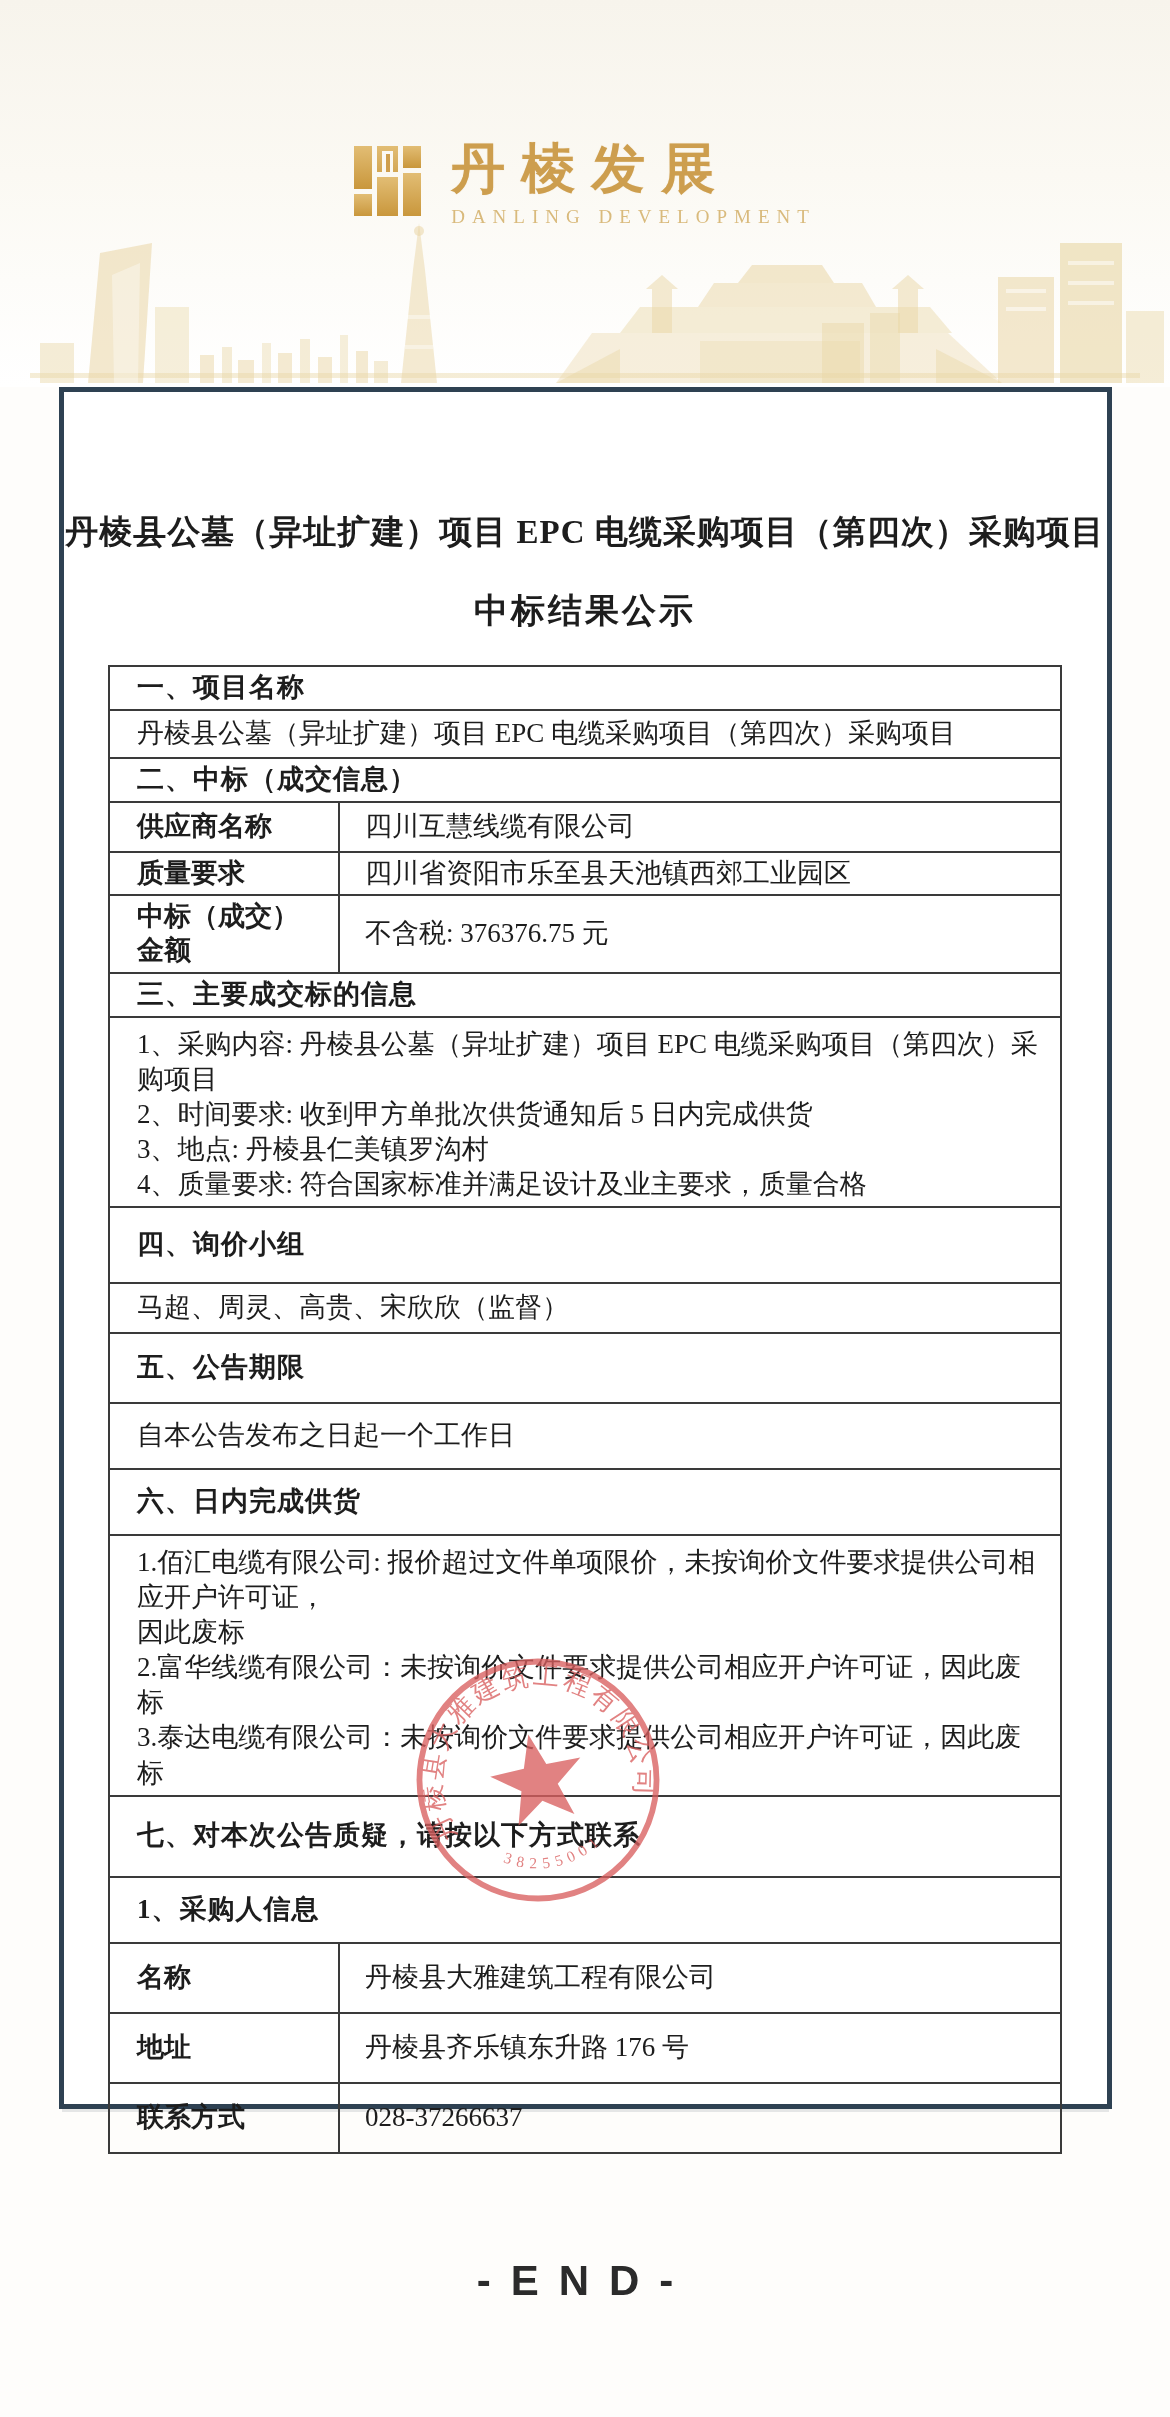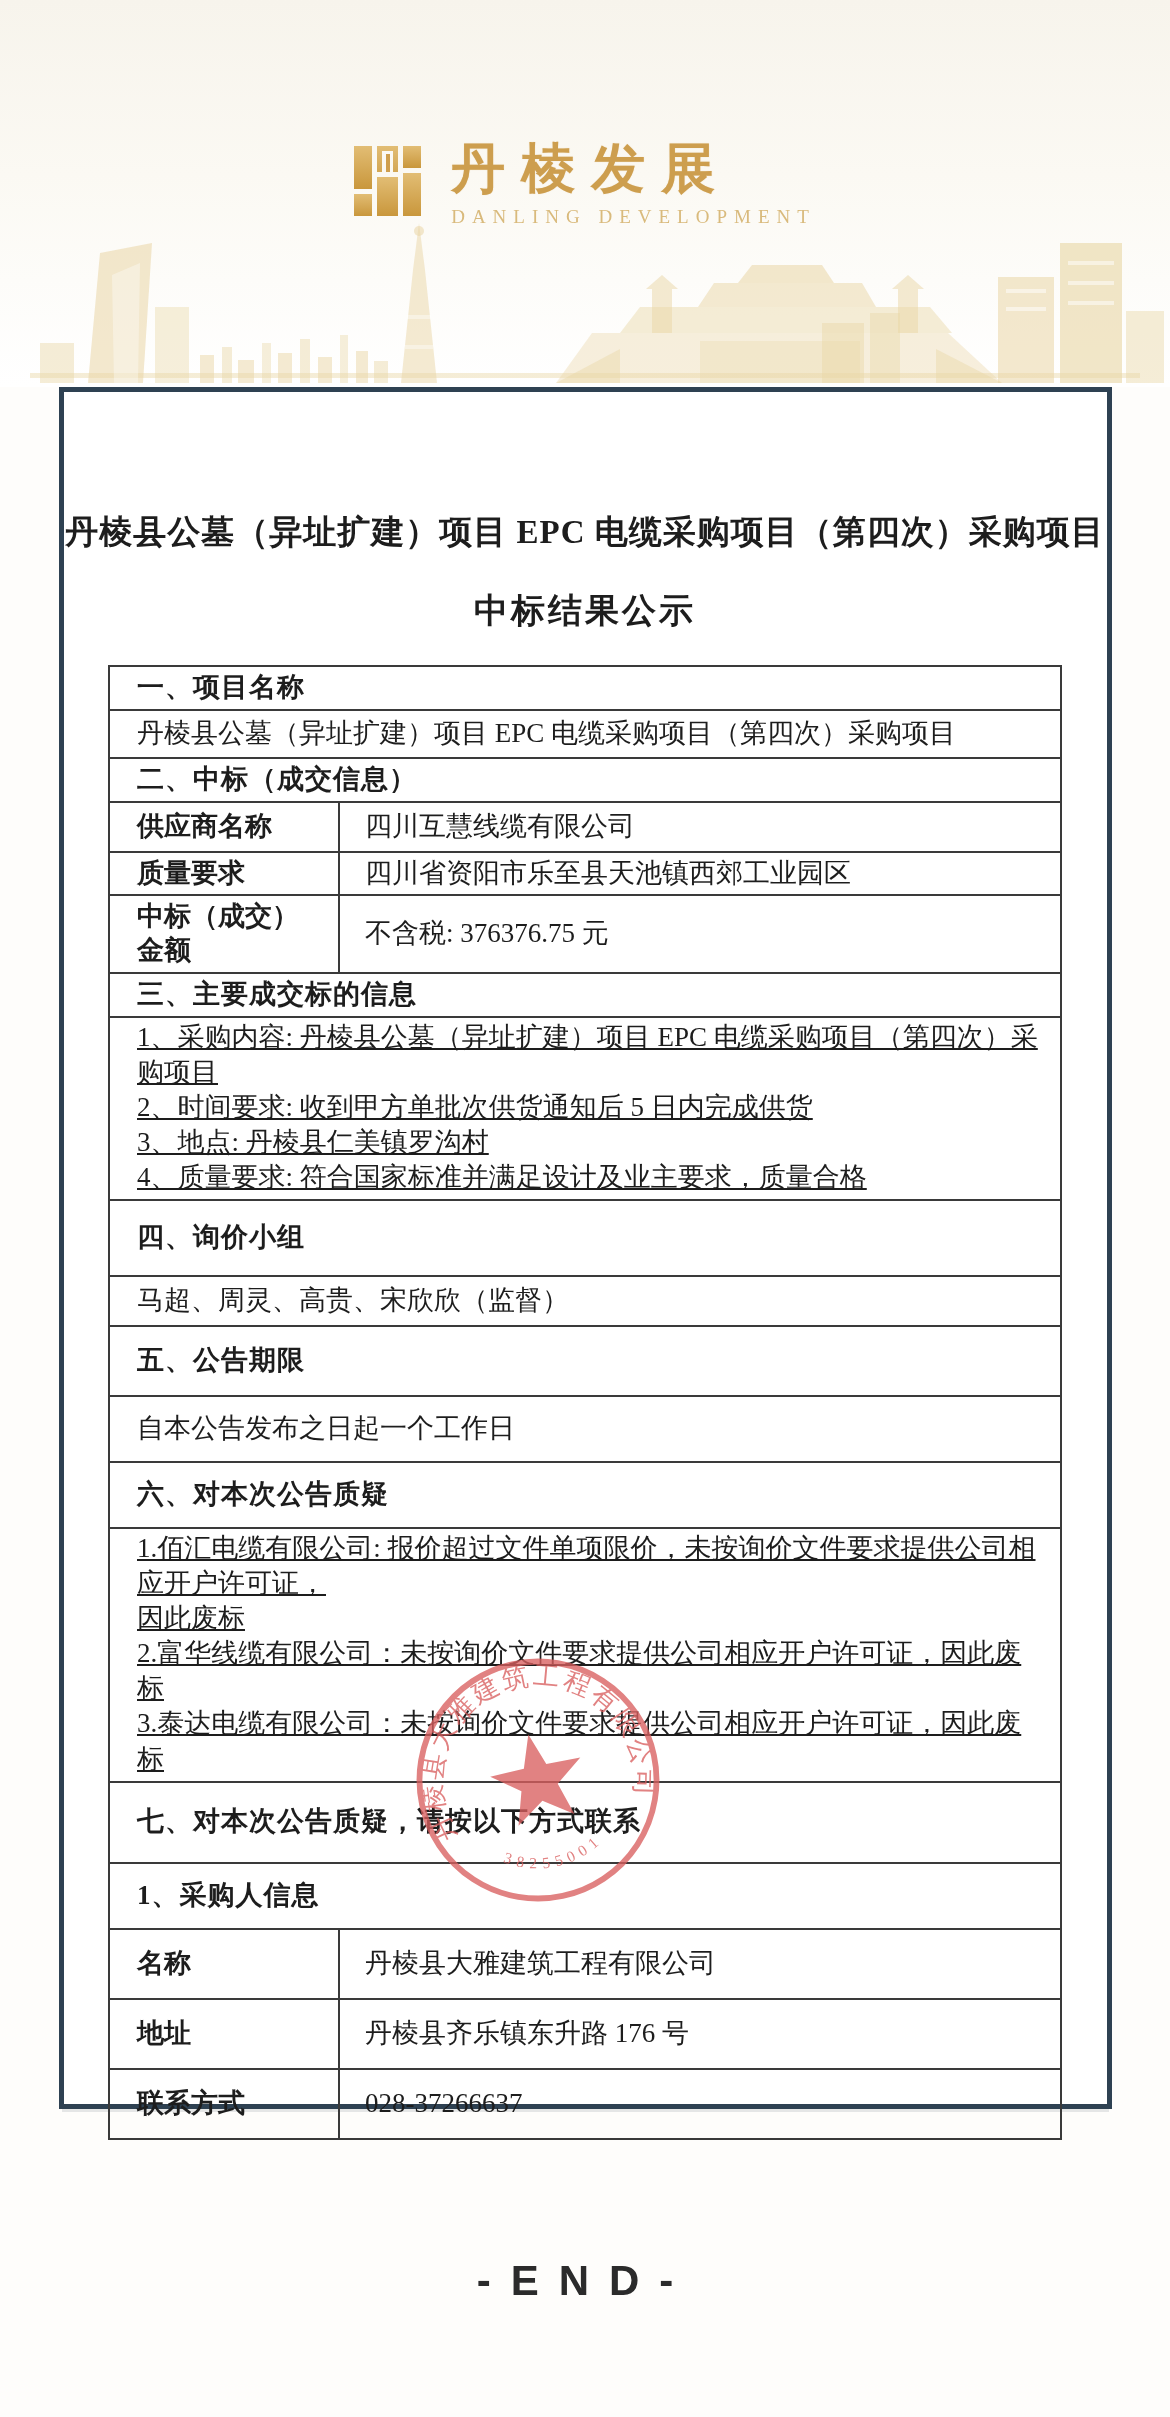--- a/index.html
+++ b/index.html
@@ -73,21 +73,21 @@
   .doc-table col.c1 { width:230px; }
   .doc-table td {
     border:2px solid #3a3a3a;
     font-size:27px; line-height:1.25;
     padding:4px 14px 4px 27px;
     vertical-align:middle;
   }
   .doc-table tr.sec td { font-weight:600; letter-spacing:1px; }
   .doc-table td.lbl { font-weight:600; }
   .doc-table td.val { padding-left:25px; font-weight:400; }
-  .doc-table td.preline { white-space:pre-line; vertical-align:top; padding-top:2px; line-height:1.3;text-decoration:underline; }
+  .doc-table td.preline { white-space:pre-line; vertical-align:top; padding-top:9px; line-height:1.3; }
 
   
   .stamp {
     position:absolute; left:338px; top:1252px;
     width:272px; height:272px;
     opacity:.78; pointer-events:none;
   }
 
   
   .end-row { margin-top:148px; text-align:center; }
@@ -219,21 +219,21 @@
       <tr style="height:50px">
           <td colspan="2">马超、周灵、高贵、宋欣欣（监督）</td>
         </tr>
       <tr class="sec" style="height:70px">
           <td colspan="2">五、公告期限</td>
         </tr>
       <tr style="height:66px">
           <td colspan="2">自本公告发布之日起一个工作日</td>
         </tr>
       <tr class="sec" style="height:66px">
-          <td colspan="2">六、对本次公告质疑</td>
+          <td colspan="2">六、日内完成供货</td>
         </tr>
       <tr style="height:180px">
           <td colspan="2" class="preline">1.佰汇电缆有限公司: 报价超过文件单项限价，未按询价文件要求提供公司相应开户许可证，
 因此废标
 2.富华线缆有限公司：未按询价文件要求提供公司相应开户许可证，因此废标
 3.泰达电缆有限公司：未按询价文件要求提供公司相应开户许可证，因此废标</td>
         </tr>
       <tr class="sec" style="height:81px">
           <td colspan="2">七、对本次公告质疑，请按以下方式联系</td>
         </tr>

